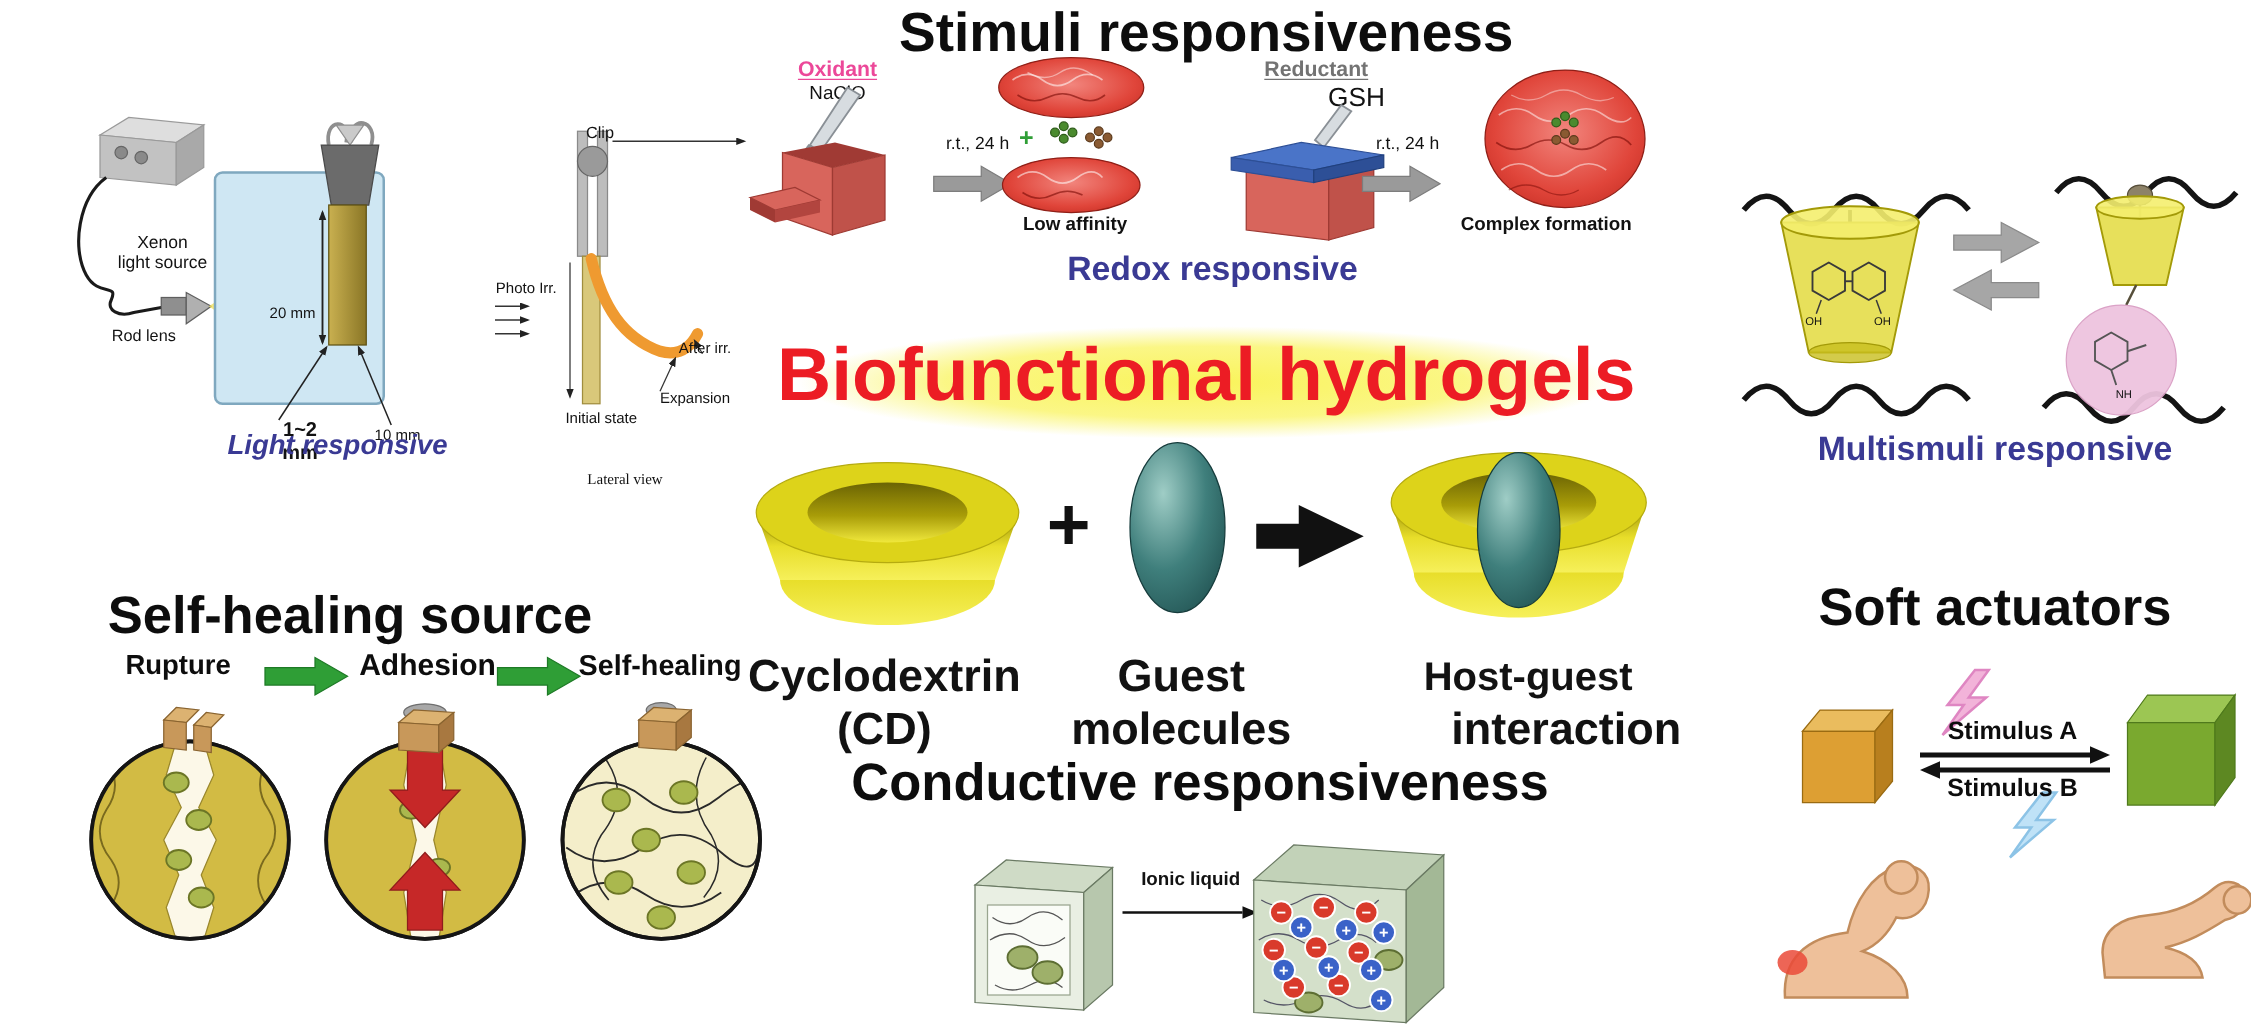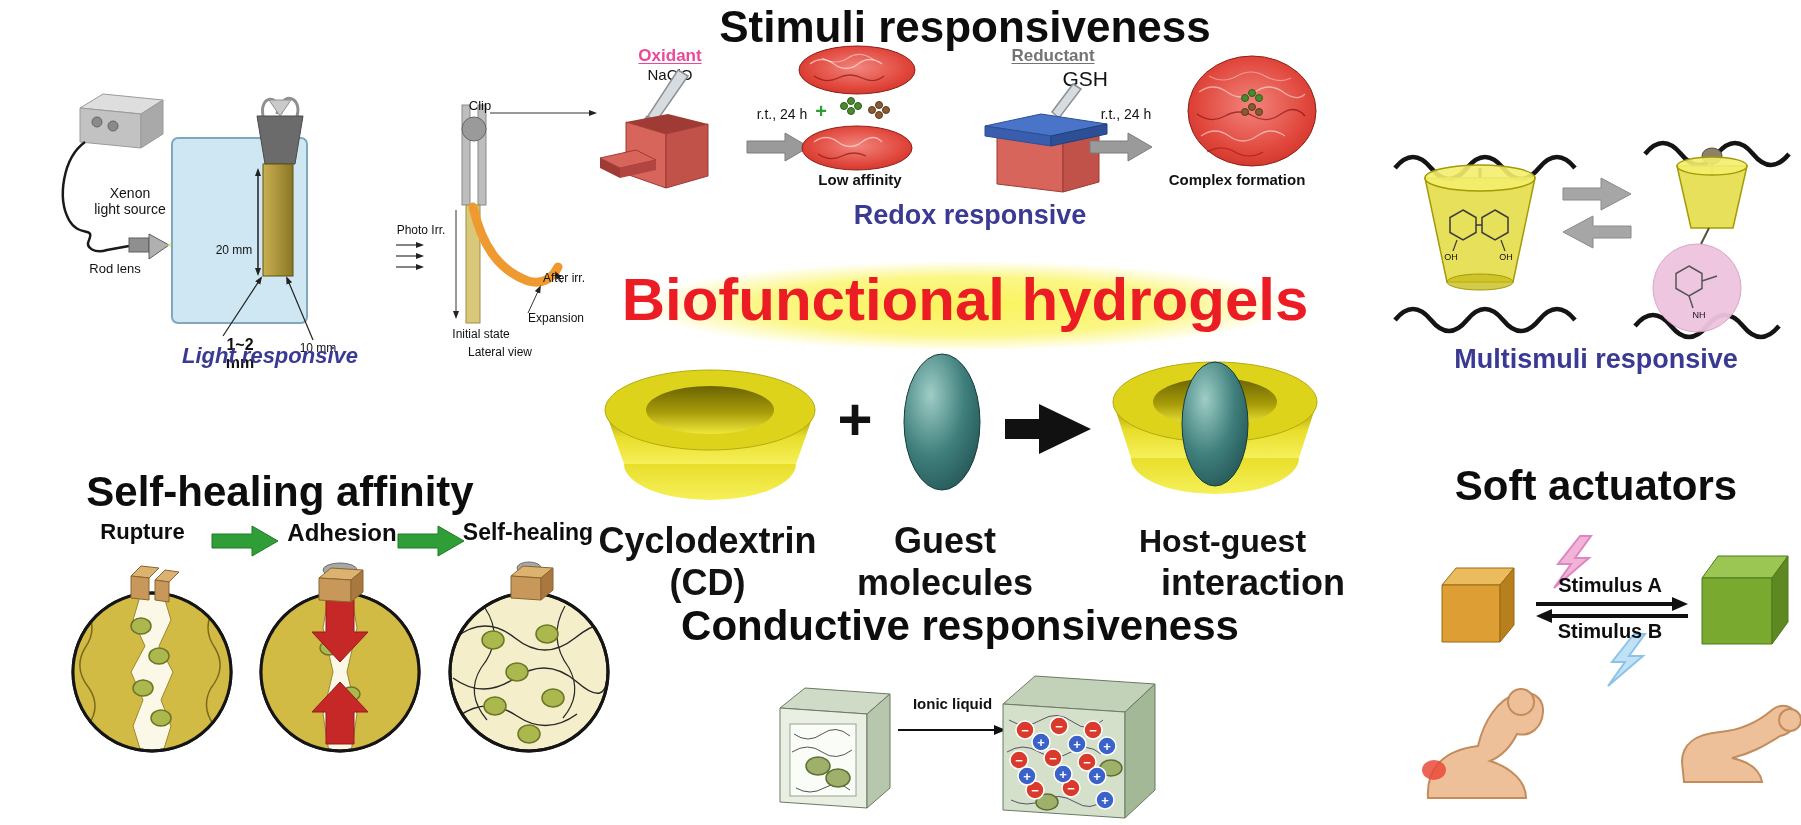--- a/index.html
+++ b/index.html
@@ -194,21 +194,21 @@
       <line x1="172" y1="188" x2="166" y2="178" stroke="#333" stroke-width="1" marker-end="url(#mB)"></line>
       <line x1="6" y1="150" x2="32" y2="150" stroke="#333" stroke-width="1.2" marker-end="url(#mB)"></line>
       <line x1="6" y1="161" x2="32" y2="161" stroke="#333" stroke-width="1.2" marker-end="url(#mB)"></line>
       <line x1="6" y1="172" x2="32" y2="172" stroke="#333" stroke-width="1.2" marker-end="url(#mB)"></line>
     </svg>
     <div class="txt" style="left:440px;top:99px;width:80px;font-size:13px;">Clip</div>
     <div class="txt" style="left:388px;top:224px;width:66px;font-size:12px;">Photo Irr.</div>
     <div class="txt" style="left:436px;top:328px;width:90px;font-size:12px;">Initial state</div>
     <div class="txt" style="left:540px;top:272px;width:48px;font-size:12px;">After irr.</div>
     <div class="txt" style="left:516px;top:312px;width:80px;font-size:12px;">Expansion</div>
-    <div class="txt" style="left:450px;top:346px;width:100px;font-size:12px;">Lateral view</div>
+    <div class="txt" style="left:450px;top:377px;width:100px;font-size:12px;font-family:Liberation Serif, serif;">Lateral view</div>
     <div class="txt cap" style="left:130px;top:344px;width:280px;font-size:22px;font-style:italic;">Light responsive</div>
   </div>
 
   <div>
     <svg style="left:1395px;top:130px;" width="400" height="210" viewBox="0 0 400 210">
       <path d="M0,38 q18,-22 36,0 q18,22 36,0 q18,-22 36,0 q18,22 36,0 q18,-22 36,0" stroke="#141414" stroke-width="4.5" fill="none"></path>
       <path d="M250,24 q18,-22 36,0 q18,22 36,0 q18,-22 36,0 q18,22 36,0" stroke="#141414" stroke-width="4.5" fill="none"></path>
       <path d="M0,190 q18,-22 36,0 q18,22 36,0 q18,-22 36,0 q18,22 36,0 q18,-22 36,0" stroke="#141414" stroke-width="4.5" fill="none"></path>
       <path d="M240,196 q18,-22 36,0 q18,22 36,0 q18,-22 36,0 q18,22 36,0" stroke="#141414" stroke-width="4.5" fill="none"></path>
       <line x1="85" y1="38" x2="85" y2="48" stroke="#141414" stroke-width="3"></line>
@@ -388,21 +388,21 @@
           <text x="68" y="110.5" fill="#fff">+</text>
         <circle cx="102" cy="108" r="9" fill="#3a62c8" stroke="#fff" stroke-width="1.5"></circle>
           <text x="102" y="112.5" fill="#fff">+</text>
         <circle cx="110" cy="132" r="9" fill="#3a62c8" stroke="#fff" stroke-width="1.5"></circle>
           <text x="110" y="136.5" fill="#fff">+</text>
       </g>
     </svg>
   </div>
 
   <div>
-    <div class="txt heavy" style="left:30px;top:468px;width:500px;font-size:42px;">Self-healing affinity</div>
+    <div class="txt heavy" style="left:30px;top:468px;width:500px;font-size:42px;">Self-healing source</div>
     <div class="txt heavy" style="left:75px;top:520px;width:135px;font-size:22px;">Rupture</div>
     <svg style="left:212px;top:524px;" width="68" height="34" viewBox="0 0 68 34">
       <polygon points="0,10 40,10 40,2 66,17 40,32 40,24 0,24" fill="#2f9e36" stroke="#1e7a26"></polygon>
     </svg>
     <div class="txt heavy" style="left:272px;top:520px;width:140px;font-size:24px;">Adhesion</div>
     <svg style="left:398px;top:524px;" width="68" height="34" viewBox="0 0 68 34">
       <polygon points="0,10 40,10 40,2 66,17 40,32 40,24 0,24" fill="#2f9e36" stroke="#1e7a26"></polygon>
     </svg>
     <div class="txt heavy" style="left:448px;top:520px;width:160px;font-size:23px;">Self-healing</div>
 

